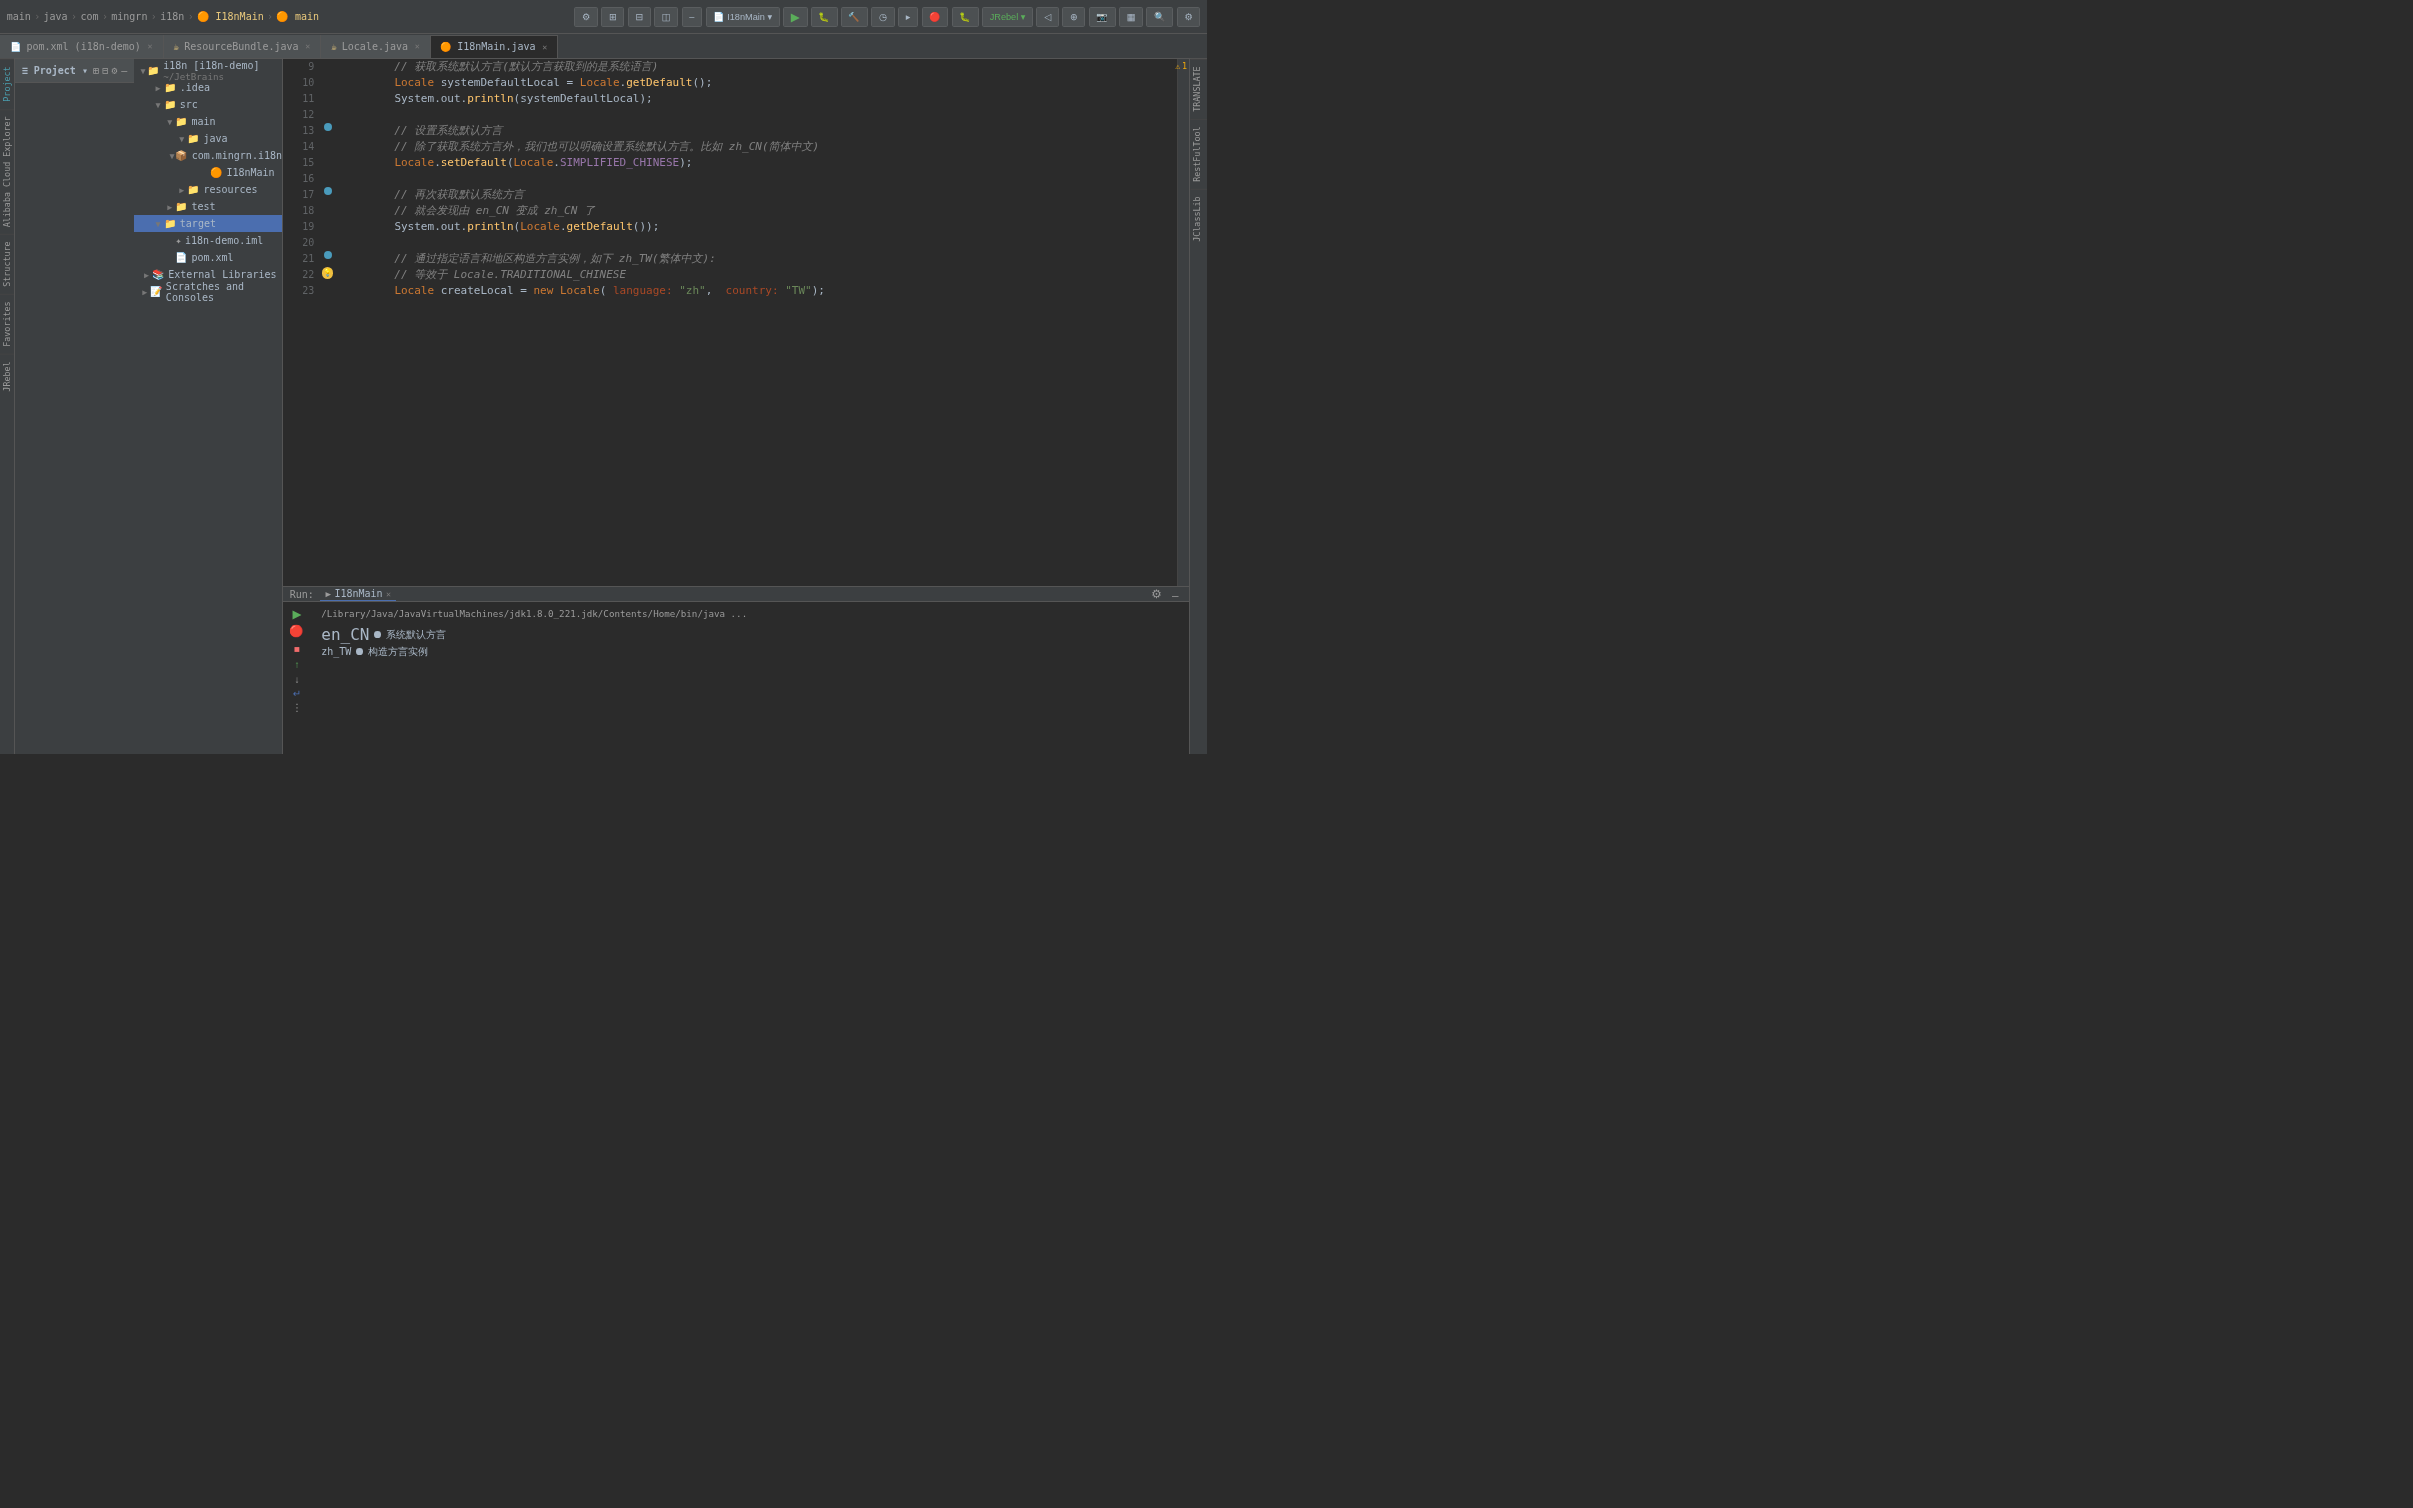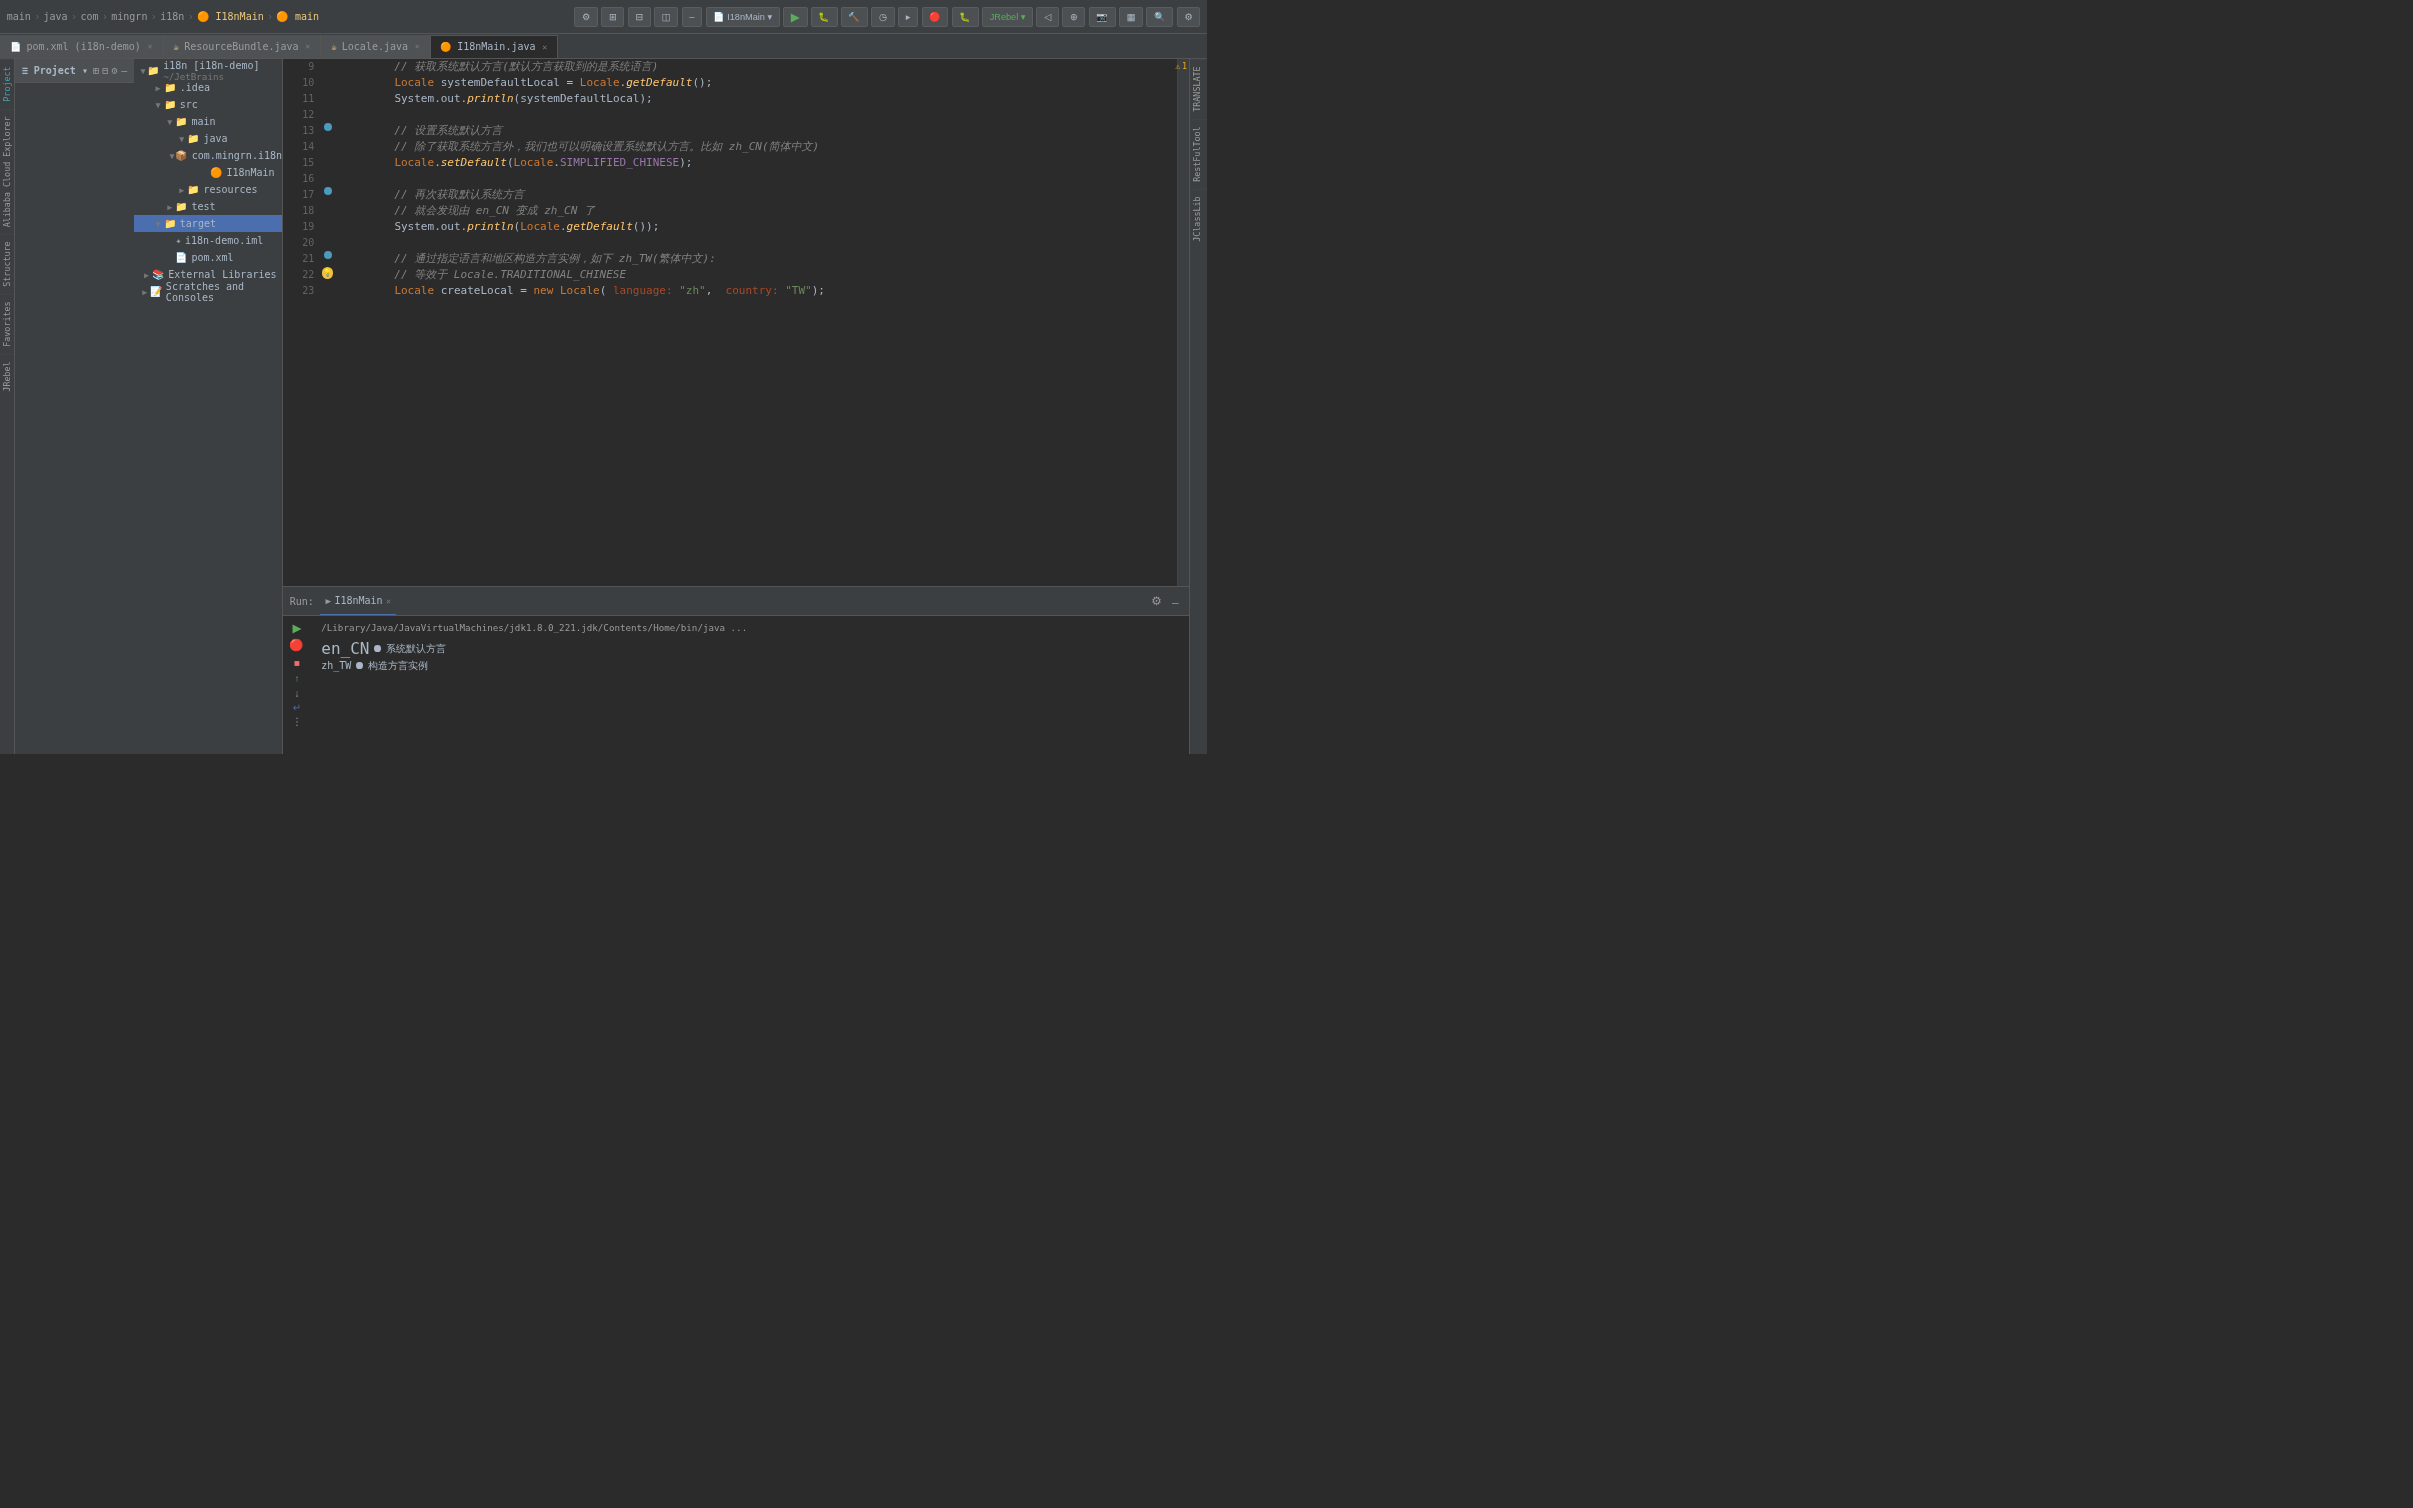--- a/index.html
+++ b/index.html
@@ -158,21 +158,21 @@
       align-items: center;
       padding-left: 3.4px;
       white-space: nowrap;
       text-align: right;
     }
 
     
     .kw { color: #cc7832; }
     .str { color: #6a8759; }
     .comment { color: #808080; font-style: italic; }
-    .method { color: #ffc66d; font-style: italic; }
+    .method { color: #ffc66d; }
     .type { color: #a9b7c6; }
     .param-name { color: #aa4926; }
 
     
     .right-tools {
       width: 18.4px;
       background: #3c3f41;
       border-left: 0.8px solid #555;
       display: flex;
       flex-direction: column;
@@ -194,21 +194,21 @@
 
     
     .bottom-panel {
       height: 168px;
       border-top: 0.8px solid #555;
       background: #2b2b2b;
       display: flex;
       flex-direction: column;
     }
     .run-header {
-      height: 29px;
+      height: 15px;
       background: #3c3f41;
       display: flex;
       align-items: center;
       padding: 0 6.7px;
       gap: 6.7px;
       border-bottom: 0.8px solid #555;
     }
     .run-tab {
       display: flex;
       align-items: center;

